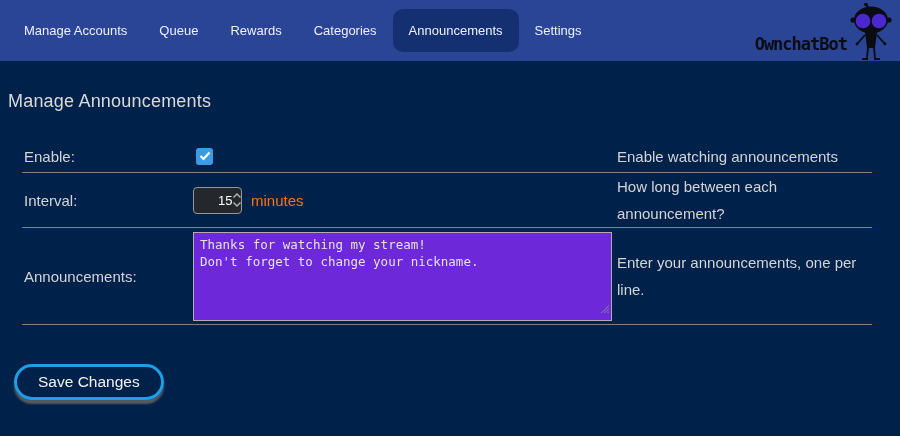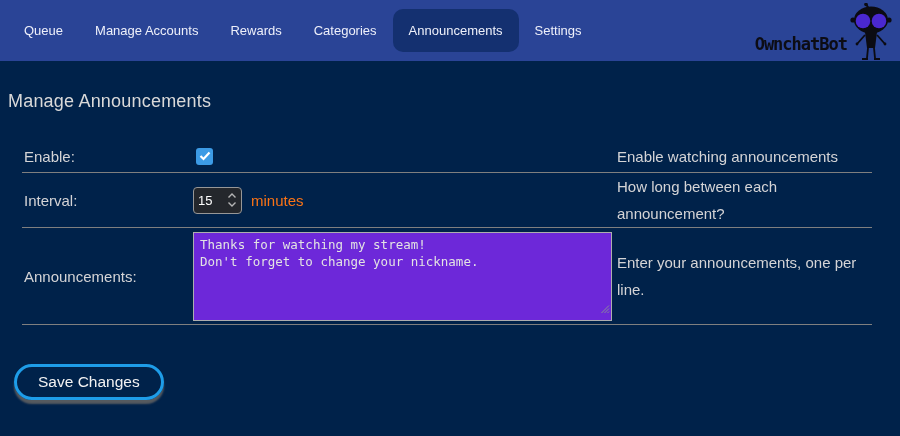--- a/index.html
+++ b/index.html
@@ -86,21 +86,21 @@
   .number-input {
     width: 49px; height: 27px;
     background: #24272c;
     border: 1px solid #979797;
     border-radius: 4px;
     display: flex; align-items: center;
     cursor: text;
   }
   .number-value {
     flex: 1;
-    padding-left: 4px;
+    padding-left: 24px;
     font-size: 13px;
     color: #ffffff;
   }
   .number-spinner {
     display: flex; flex-direction: column;
     padding-right: 4px;
     cursor: pointer;
   }
   .suffix { margin-left: 9px; font-size: 15px; color: #f97316; }
 
@@ -139,22 +139,22 @@
     cursor: pointer;
   }
 </style>
 </head>
 <body>
 
 
 
 
 <div class="nav">
+  <div class="nav-item">Manage Accounts</div>
   <div class="nav-item">Queue</div>
-  <div class="nav-item">Manage Accounts</div>
   <div class="nav-item">Rewards</div>
   <div class="nav-item">Categories</div>
   <div class="nav-item active">Announcements</div>
   <div class="nav-item">Settings</div>
 
   <div class="brand">
     <span class="brand-text">OwnchatBot</span>
     <span class="brand-robot">
       <svg width="46" height="58" viewBox="0 0 46 58">
         <line x1="21" y1="6" x2="18" y2="1" stroke="#0b0b12" stroke-width="2"></line>

